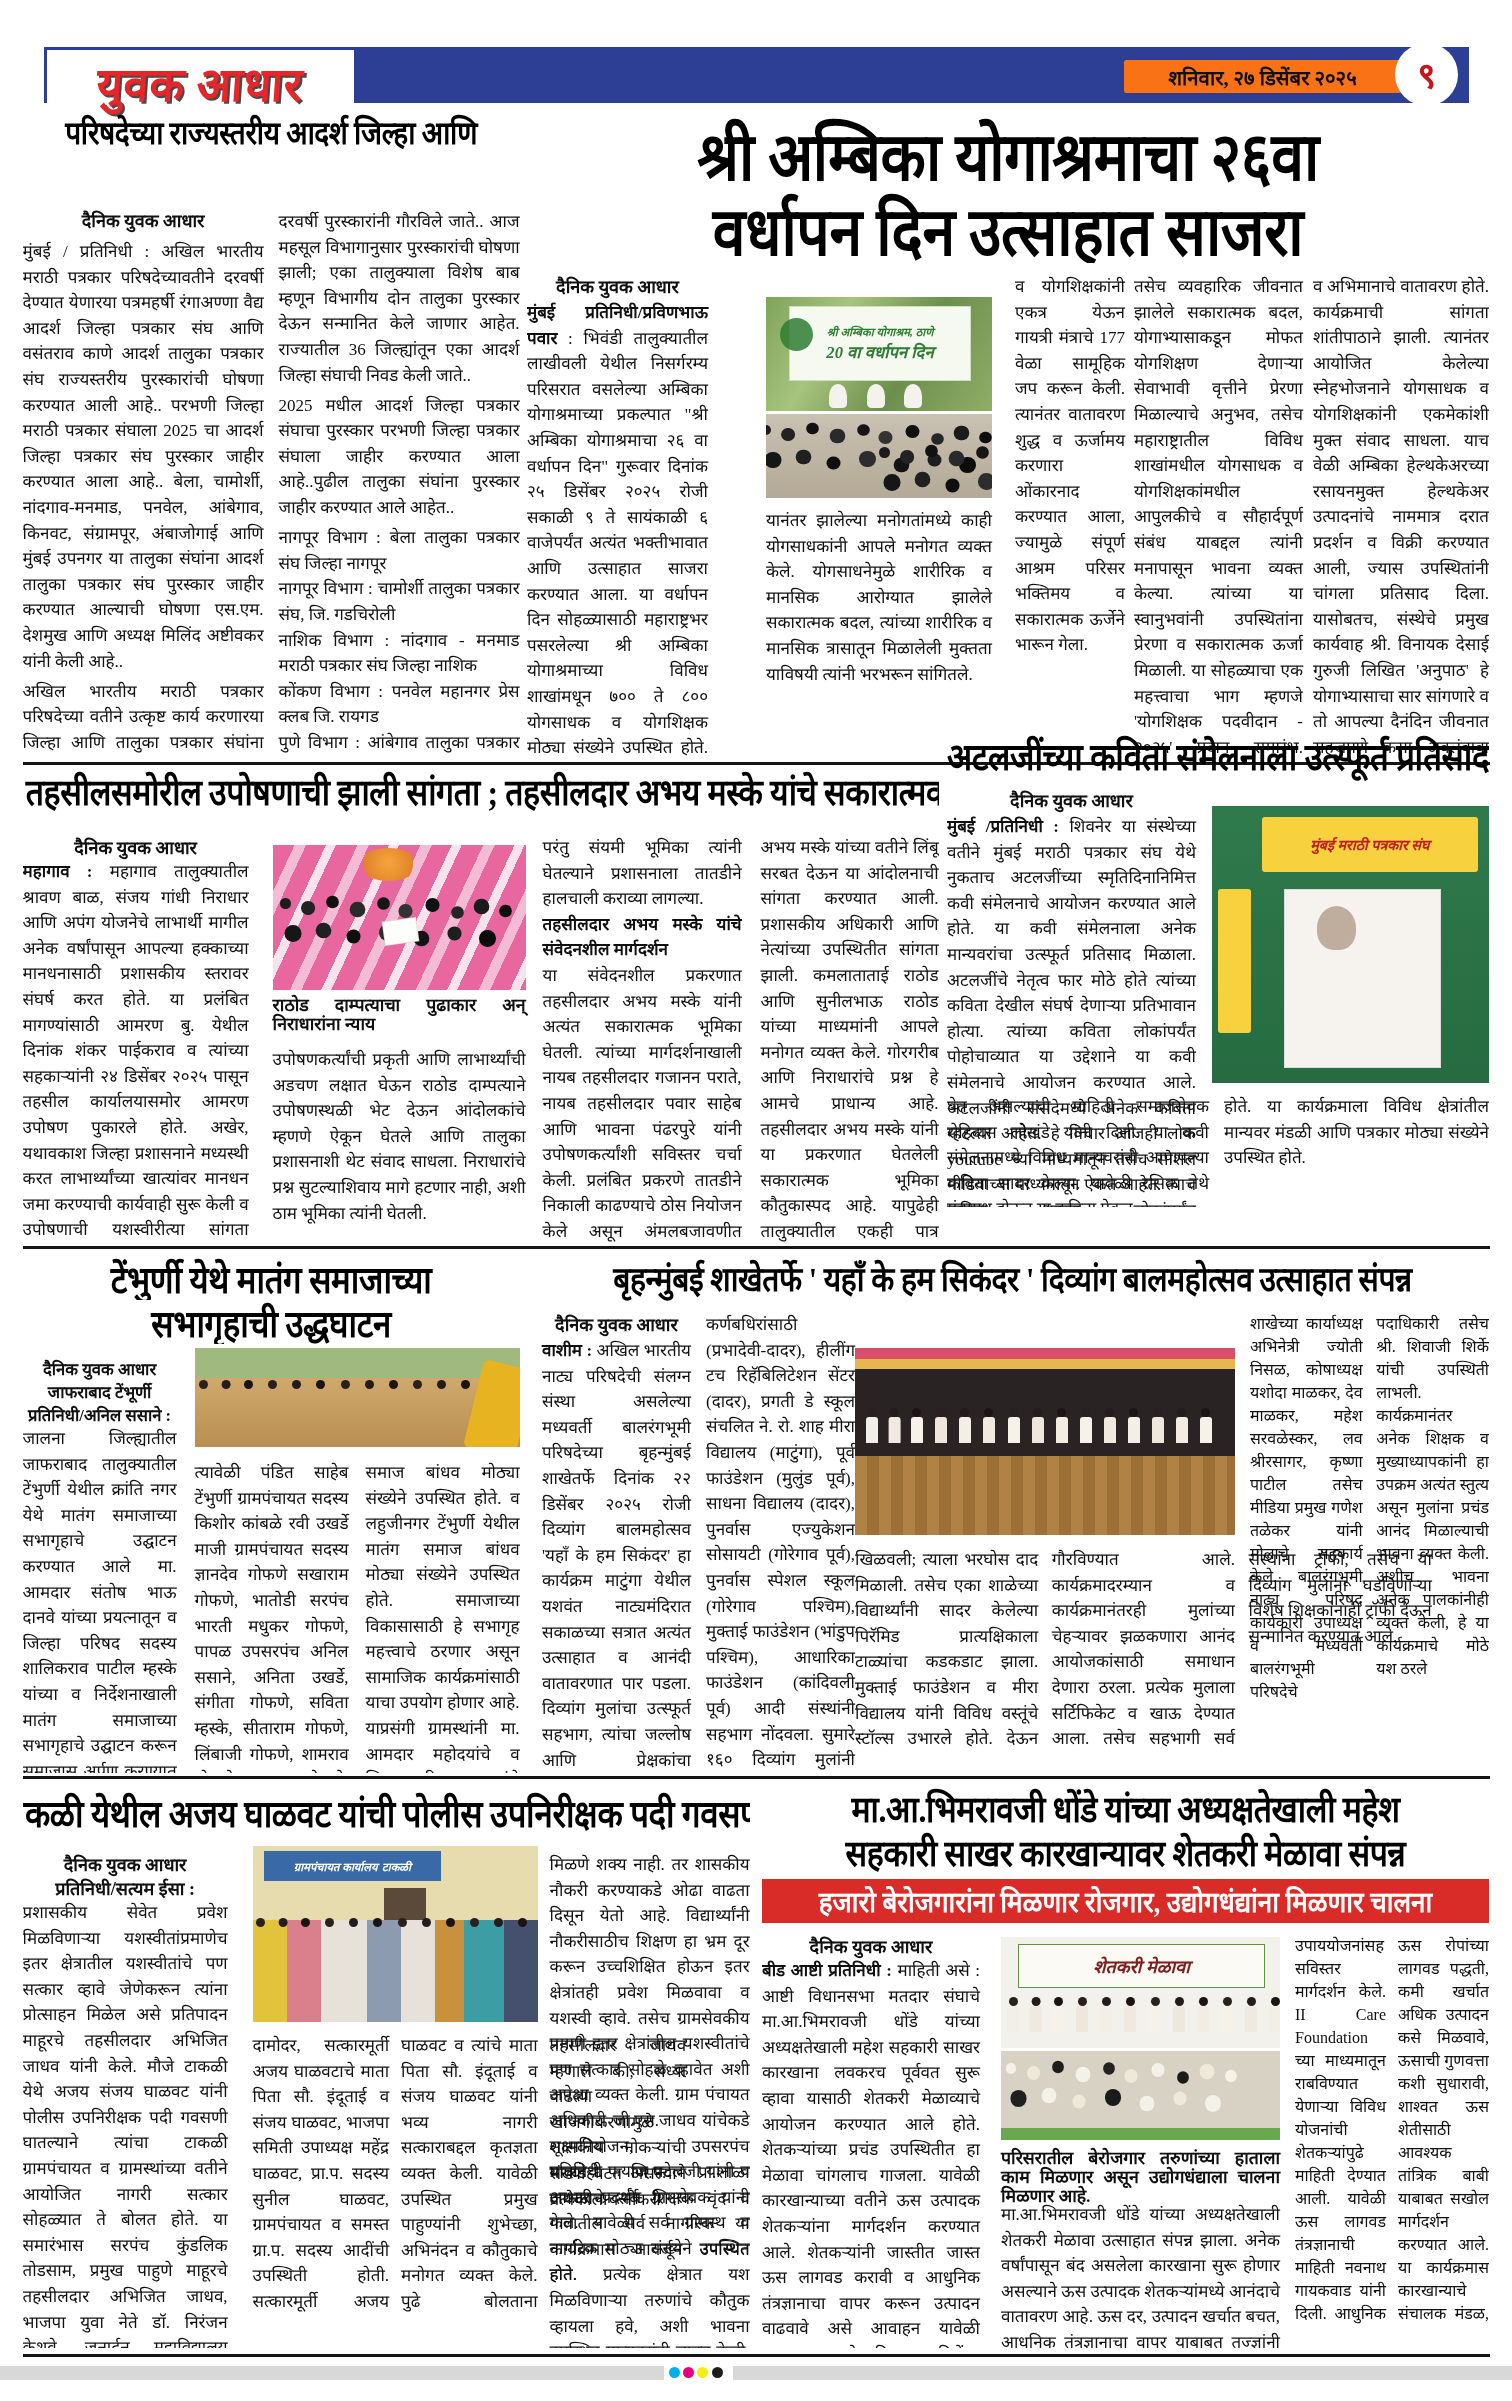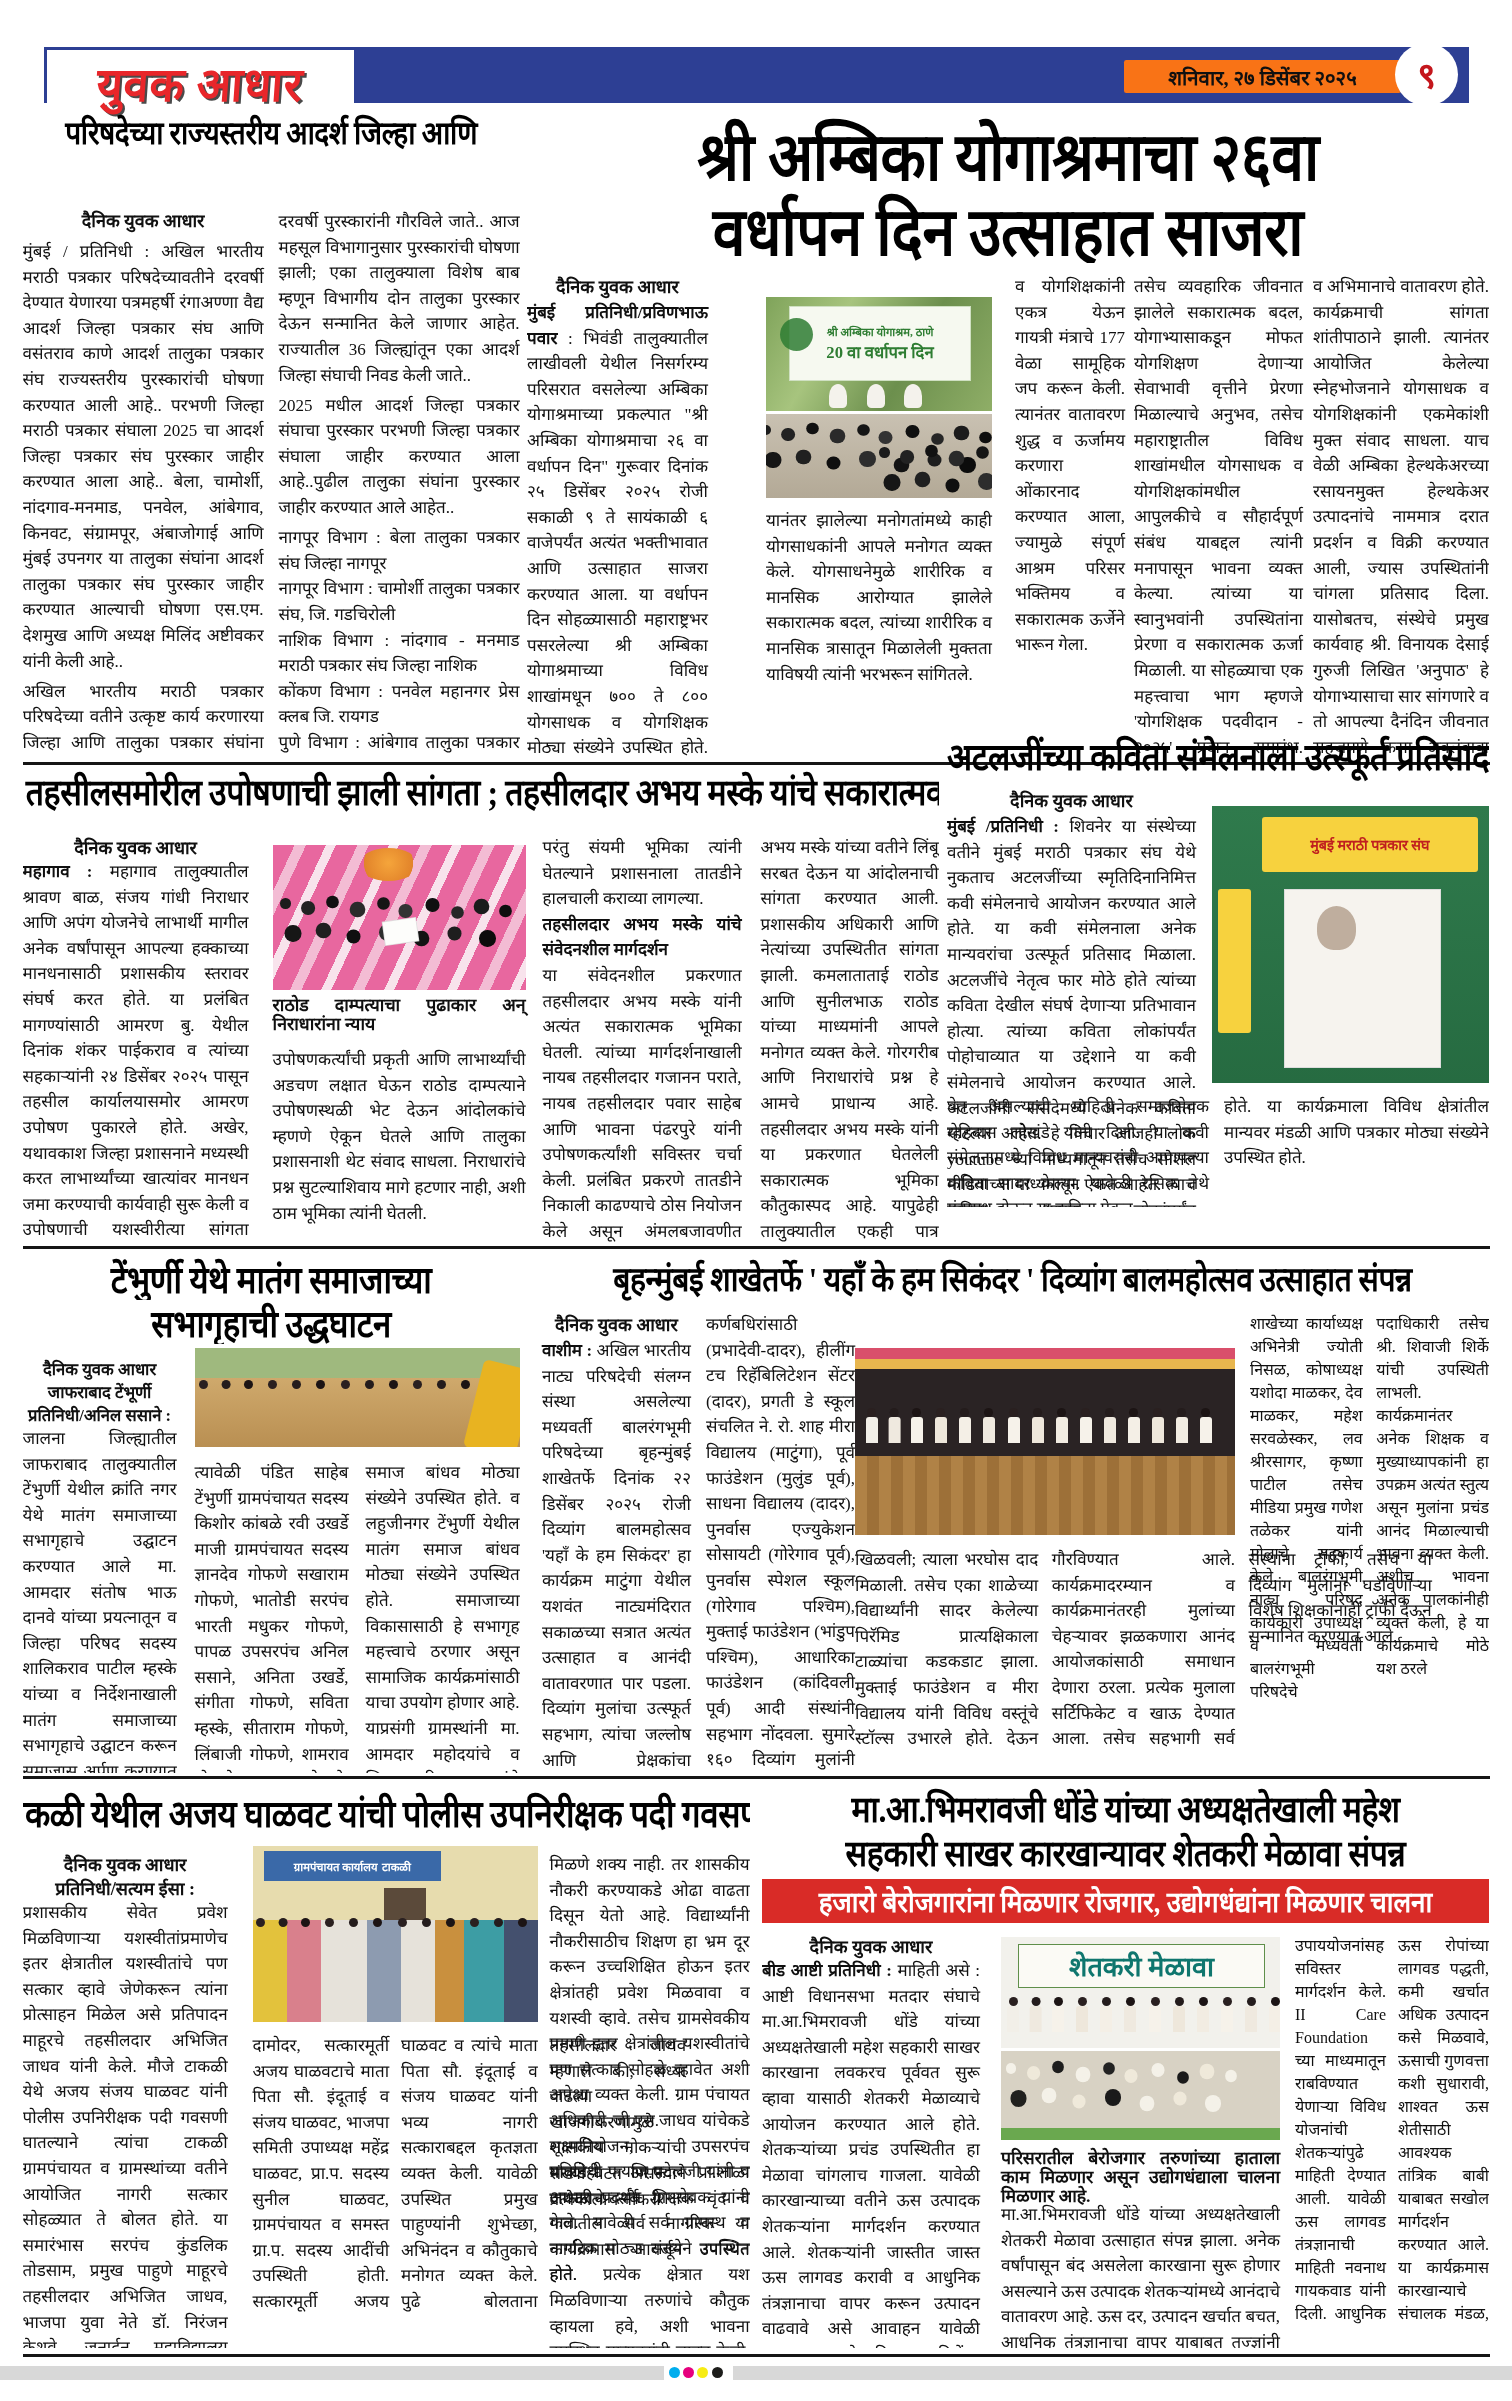--- a/index.html
+++ b/index.html
@@ -24,21 +24,21 @@
   .masthead-box{position:absolute;left:47px;top:50px;width:307px;height:65px;background:#fff;
                 display:flex;align-items:center;justify-content:center;}
   .masthead{font-size:45px;font-weight:900;color:#e8262a;transform:skewX(-4deg) scaleY(1.05);
             text-shadow:2.3px 2.3px 0 #4a4a4a;letter-spacing:0.8px;}
   .h-date{position:absolute;left:1124px;top:60px;width:277px;height:33px;background:#f97316;border-radius:2.3px;
           display:flex;align-items:center;justify-content:center;font-size:20.3px;font-weight:700;}
   .h-circle{position:absolute;left:1395px;top:43px;width:63px;height:63px;background:#fff;border-radius:50%;
             display:flex;align-items:center;justify-content:center;font-size:36px;font-weight:900;color:#c4161c;}
 
   
-  .ph{position:absolute;overflow:hidden;}
+  .ph{position:absolute;overflow:hidden;font-style:italic;}
   .heads{position:absolute;width:10.5px;height:10.5px;border-radius:50%;background:#1c1c1c;
     box-shadow:22.6px 4.5px 0 1.5px #222,47px -1.5px 0 0.8px #111,72px 6px 0 2.3px #2a2a2a,98px 0 0 0.8px #151515,
     120px 7.5px 0 1.5px #333,147px 1.5px 0 1.5px #101010,172px 9px 0 0.8px #262626,196px 3px 0 2.3px #1b1b1b,
     220px 7.5px 0 0.8px #0e0e0e,7.5px 30px 0 3px #161616,38px 27px 0 2.3px #202020,68px 33px 0 1.5px #0f0f0f,
     102px 29px 0 3px #2d2d2d,136px 35px 0 2.3px #131313,169px 30px 0 1.5px #1e1e1e,202px 35px 0 3px #0c0c0c;}
   .heads.caps{background:#f4f1e8;
     box-shadow:22.6px 4.5px 0 1.5px #efe9da,47px -1.5px 0 0.8px #1d1d1d,72px 6px 0 2.3px #f4f1e8,98px 0 0 0.8px #222,
     120px 7.5px 0 1.5px #efe9da,147px 1.5px 0 1.5px #f4f1e8,172px 9px 0 0.8px #1a1a1a,196px 3px 0 2.3px #efe9da,
     220px 7.5px 0 0.8px #f4f1e8,7.5px 30px 0 3px #20201e,38px 27px 0 2.3px #f4f1e8,68px 33px 0 1.5px #efe9da,
     102px 29px 0 3px #1a1a1a,136px 35px 0 2.3px #f4f1e8,169px 30px 0 1.5px #efe9da,202px 35px 0 3px #f4f1e8;}
@@ -76,21 +76,21 @@
   .wood{position:absolute;left:0;bottom:0;width:100%;height:42%;
         background:repeating-linear-gradient(90deg,#b08246 0 12px,#9d7038 12px 24px);}
   .ph-takali{background:#e7dcae;}
   .tak-sign{position:absolute;left:4%;top:3%;width:62%;height:17%;background:#3a69a8;color:#fff;
             display:flex;align-items:center;justify-content:center;font-weight:700;font-size:11.3px;white-space:nowrap;overflow:hidden;gap:4.5px;}
   .tak-door{position:absolute;left:46%;top:24%;width:15%;height:36%;background:#5b4a3a;}
   .tak-people{position:absolute;left:0;bottom:0;width:100%;height:58%;
       background:linear-gradient(90deg,#e3c23c 0 12%,#d9808c 12% 24%,#e6e2da 24% 40%,#8d9bb0 40% 52%,#e6e2da 52% 64%,#c9903e 64% 74%,#3d9da4 74% 88%,#44506e 88% 100%);}
   .ph-melava-stage{background:#f2f1ec;}
   .mel-banner{position:absolute;left:6%;top:6%;width:88%;height:38%;background:#fbfaf5;border:1.5px solid #5f8f4a;
-              display:flex;align-items:center;justify-content:center;color:#0f766e;font-weight:900;font-size:27px;}
+              display:flex;align-items:center;justify-content:center;color:#7f1d1d;font-weight:900;font-size:18px;}
   .ph-melava-crowd{background:#d8d2c4;}
   .grass{position:absolute;left:0;bottom:0;width:100%;height:14%;background:#6aa84f;}
 
   
   .redbanner{position:absolute;background:#d92b27;display:flex;align-items:center;justify-content:center;overflow:hidden;}
   .redbanner span{color:#fff;font-weight:700;font-size:26px;white-space:nowrap;transform:scaleY(1.1);}
 
   
   .graybar{position:absolute;left:0;top:2366px;width:1512px;height:13.6px;background:#d8d8d8;}
   .whitegap{position:absolute;left:664px;top:2366px;width:69px;height:13.6px;background:#fff;}

